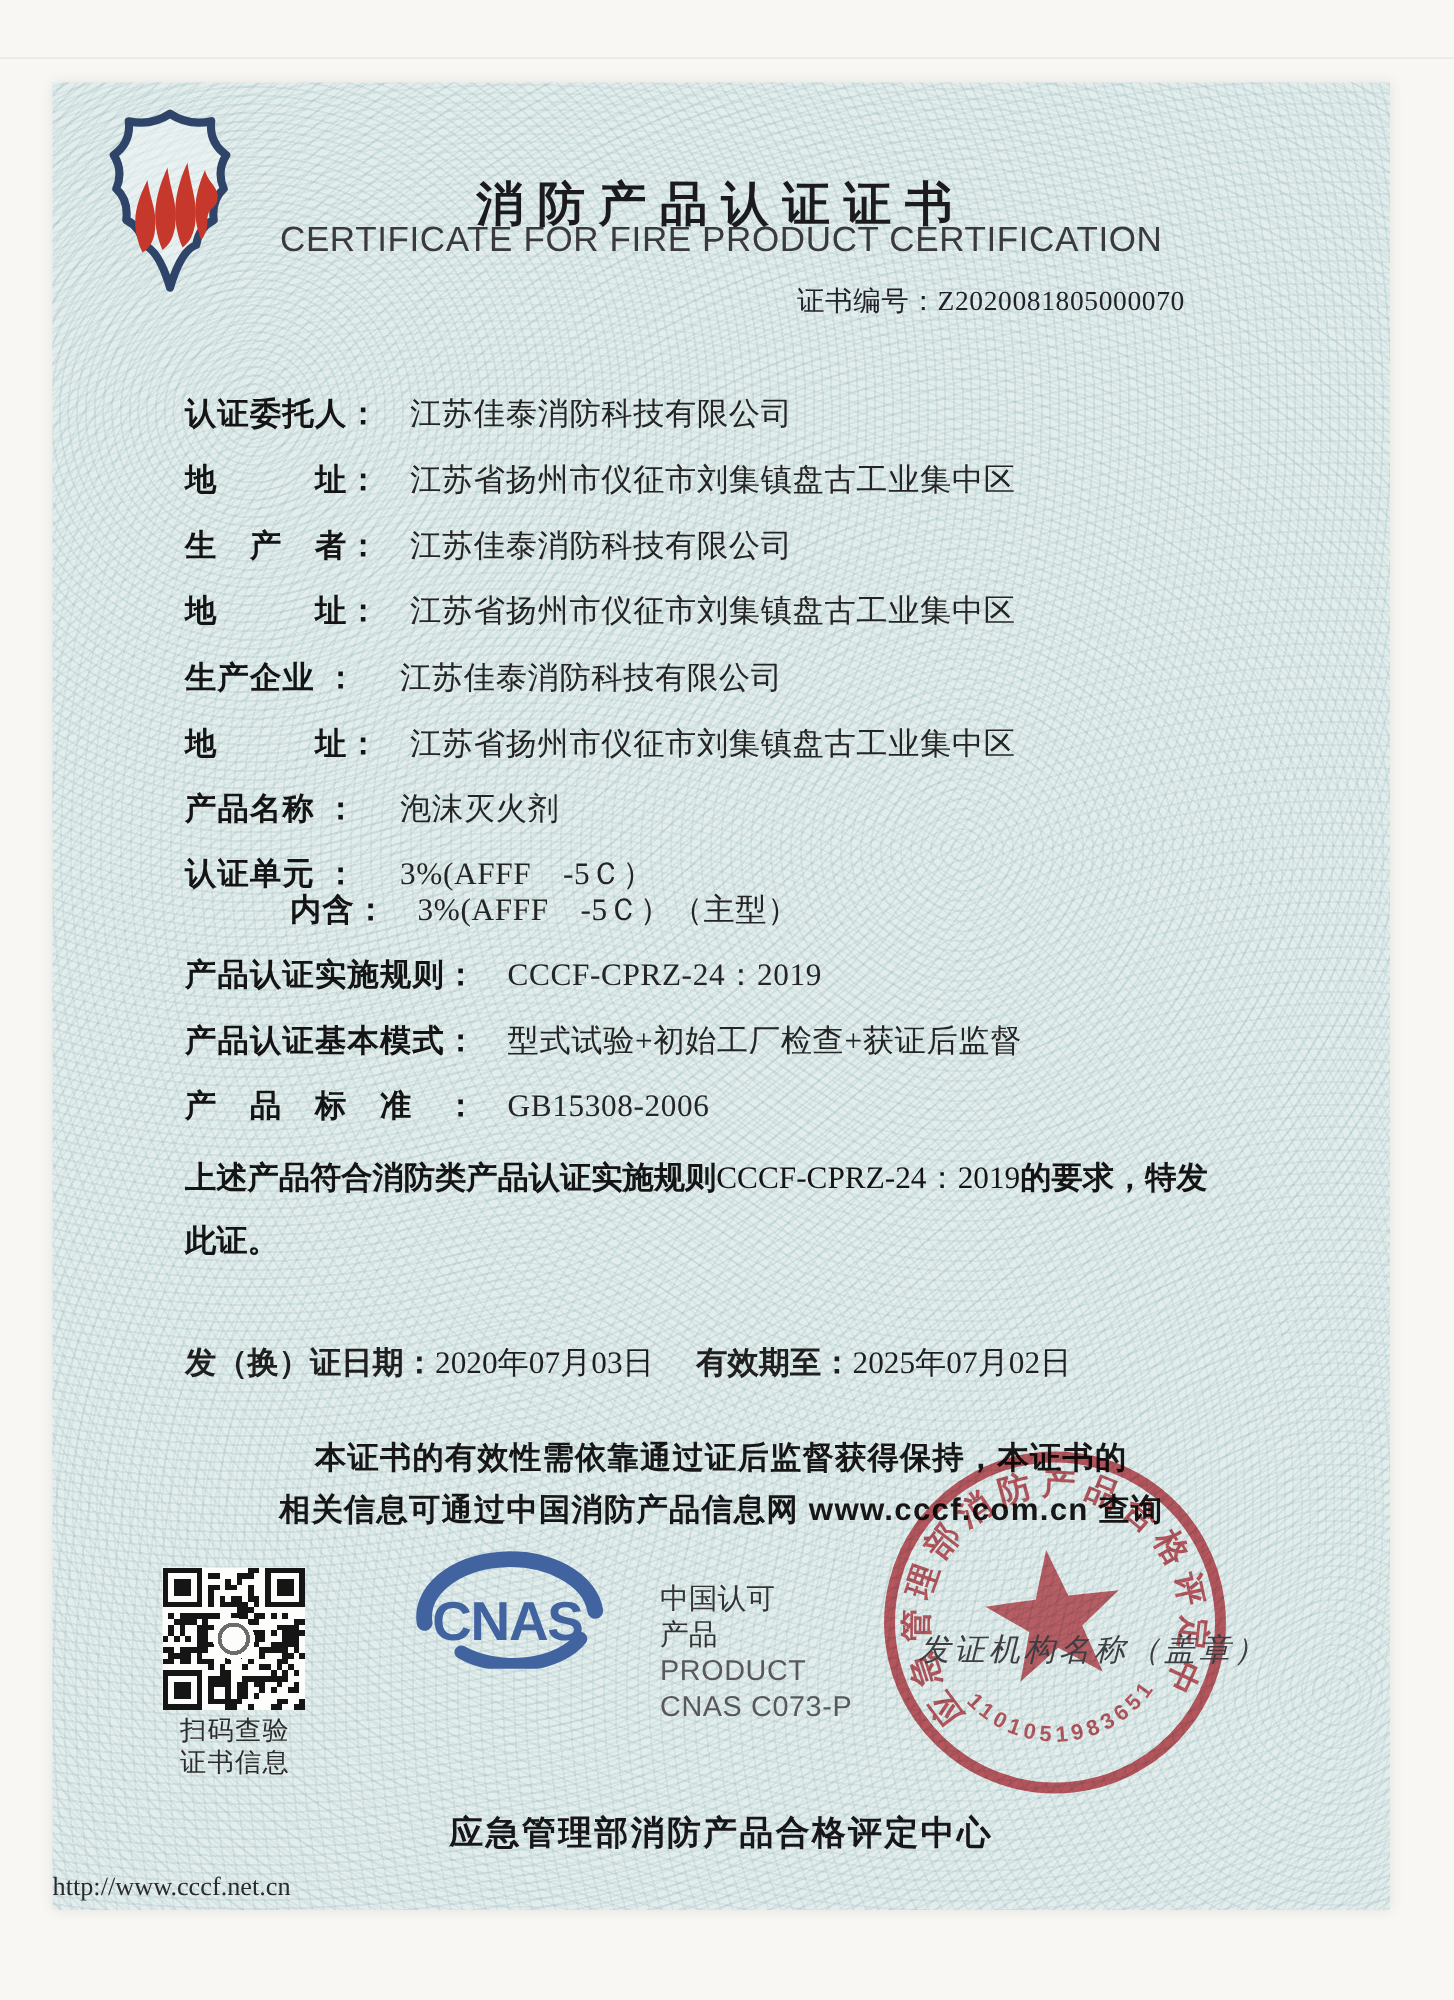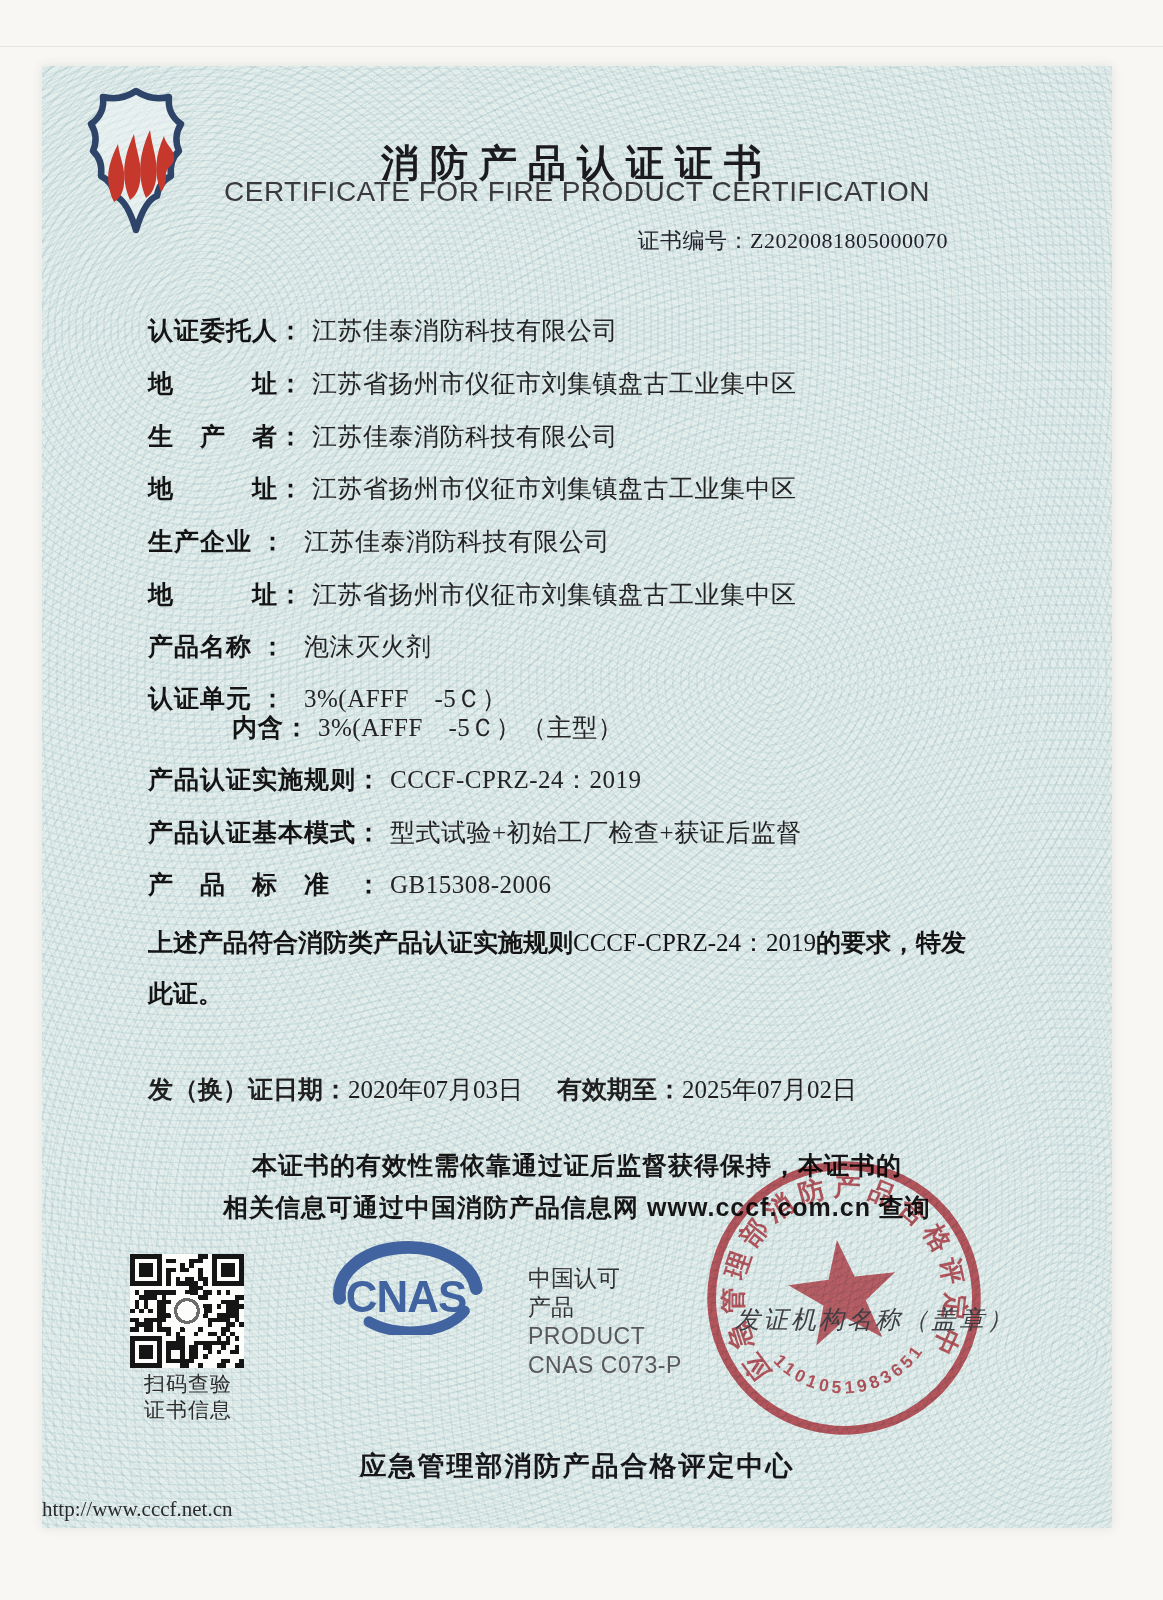--- a/index.html
+++ b/index.html
@@ -24,21 +24,21 @@
   .title{position:absolute;left:0;top:48px;width:100%;text-align:center;
          font-size:38px;letter-spacing:11px;color:#1b1b1d;}
   .subtitle{position:absolute;left:0;top:110px;width:100%;text-align:center;
          font-family:"Liberation Sans","DejaVu Sans",sans-serif;font-weight:400;
          font-size:28px;letter-spacing:.5px;color:#3a3a3c;}
   .certno{position:absolute;top:160px;right:164px;font-size:22px;color:#21212b;letter-spacing:.5px;}
 
   .row{position:absolute;left:106px;white-space:nowrap;font-size:25px;}
   .row .lbl{letter-spacing:1px;color:#141414;}
   .row .lbl.w5{display:inline-block;min-width:148px;}
-  .row .val{margin-left:8px;color:#242424;letter-spacing:.5px;}
+  .row .val{margin-left:24px;color:#242424;letter-spacing:.5px;}
 
   .para{position:absolute;left:106px;top:851px;width:900px;font-size:25px;line-height:50px;color:#141414;}
   .para .song{font-size:25px;}
 
   .dateline{position:absolute;white-space:nowrap;font-size:25px;}
   .gap{display:inline-block;width:34px;}
 
   .notice{position:absolute;left:0;width:100%;text-align:center;font-size:25px;color:#161616;letter-spacing:1px;}
 
   .qr{position:absolute;left:88px;top:1188px;width:114px;height:114px;background:#fdfdfc;}

